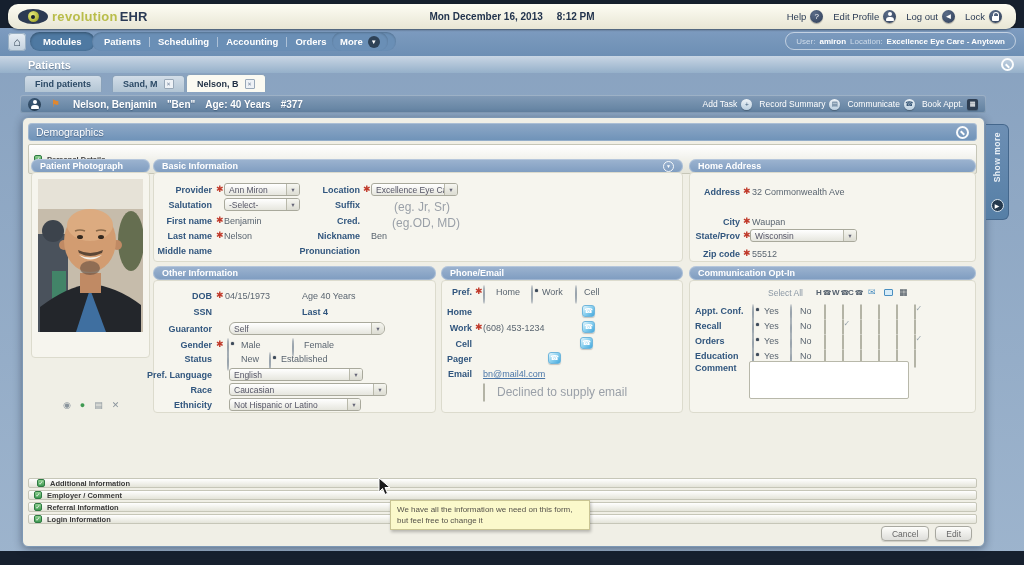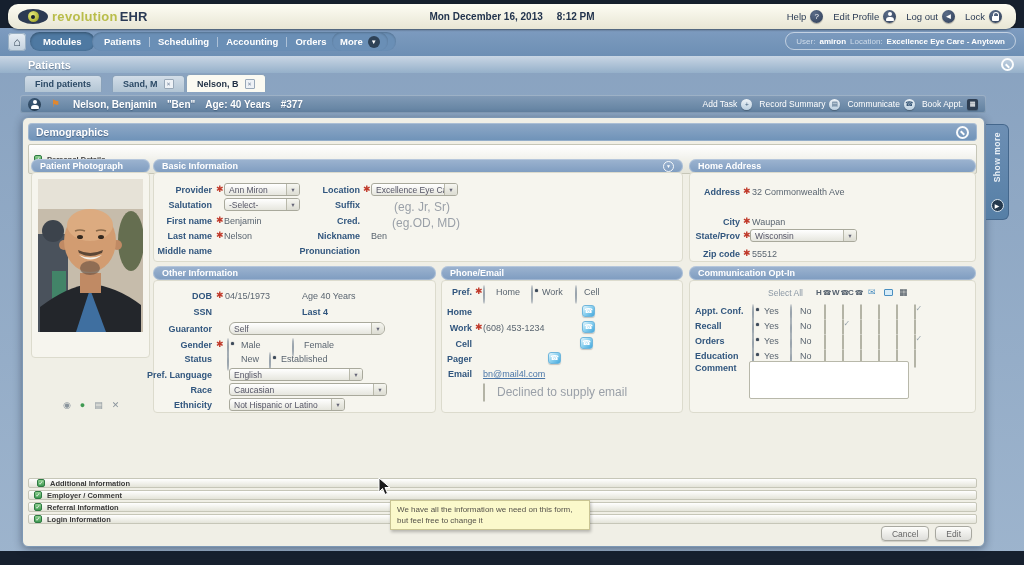--- a/index.html
+++ b/index.html
@@ -54,21 +54,21 @@
   .flag{margin-left:10px;color:#e0872e;font-size:10px;line-height:1;}
   .pname{margin-left:13px;display:flex;gap:10px;font-size:10px;font-weight:700;text-shadow:0 1px 1px rgba(30,50,80,.4);}
   .pb-actions{margin-left:auto;display:flex;align-items:center;gap:7px;margin-right:8px;}
   .pb-act{display:flex;align-items:center;gap:4px;font-size:8.5px;}
   .pb-ic{width:11px;height:11px;border-radius:50%;background:linear-gradient(#eef3f7,#bcd0e0);color:#3a5a7a;font-size:6.5px;display:flex;align-items:center;justify-content:center;box-shadow:0 1px 1px rgba(0,0,0,.25);}
   .pb-ic.dark{background:#2e3e52;color:#fff;border-radius:2px;}
 
   
   .main{left:22px;top:117px;width:963px;height:430px;background:#f0efe6;border:1px solid #7d98b4;border-radius:6px;box-shadow:0 2px 8px rgba(20,30,50,.45);box-sizing:border-box;}
   .demo{left:5px;top:5px;width:949px;height:18px;background:linear-gradient(#8fa9c7,#6e92b8);border-radius:4px;display:flex;align-items:center;box-shadow:inset 0 0 0 1px rgba(255,255,255,.25);}
-  .demo .t{margin-left:8px;font-size:10.5px;font-weight:700;color:#fff;text-shadow:0 1px 1px rgba(30,50,80,.5);}
+  .demo .t{margin-left:8px;font-size:10.5px;font-weight:400;color:#fff;text-shadow:0 1px 1px rgba(30,50,80,.5);}
   .demo .mag{margin-left:auto;margin-right:8px;}
   .srow{display:flex;align-items:center;gap:5px;padding-left:5px;background:linear-gradient(#ffffff,#e4e4d9);border:1px solid #c6c6b8;border-radius:2px;font-size:7.5px;font-weight:700;color:#3a3a3a;box-sizing:border-box;}
   .gcheck{width:8px;height:8px;border-radius:2px;background:linear-gradient(#8fd08f,#3f9a52);border:1px solid #2e7a42;color:#fff;font-size:6px;line-height:7px;text-align:center;font-weight:700;box-sizing:border-box;flex:0 0 auto;}
 
   .phead{height:14px;border-radius:7px;background:linear-gradient(#9db4d0,#7e9cc0);display:flex;align-items:center;color:#fff;font-size:9px;font-weight:700;padding:0 9px;box-sizing:border-box;box-shadow:inset 0 0 0 1px rgba(255,255,255,.25);}
   .chev{margin-left:auto;width:11px;height:11px;border-radius:50%;border:1px solid rgba(255,255,255,.9);display:flex;align-items:center;justify-content:center;font-size:5px;color:#fff;box-sizing:border-box;}
   .pbody{background:#f6f5ee;border:1px solid #dcdbcd;border-radius:4px;box-sizing:border-box;}
 
   .lbl{font-weight:700;color:#31567e;font-size:9px;white-space:nowrap;}
   .val{color:#5a6570;font-size:9px;white-space:nowrap;}
@@ -358,21 +358,21 @@
       </div>
       <div class="a" style="left:0;top:102px;width:100%;height:13px;">
         <span class="a lbl ra" style="left:0;top:2px;width:58px;">Race</span>
         <div class="a dd" style="left:75px;top:0;width:158px;">
             <span class="tx">Caucasian</span>
             <span class="ar">▼</span>
           </div>
       </div>
       <div class="a" style="left:0;top:117px;width:100%;height:13px;">
         <span class="a lbl ra" style="left:0;top:2px;width:58px;">Ethnicity</span>
-        <div class="a dd" style="left:75px;top:0;width:116px;">
+        <div class="a dd" style="left:75px;top:0;width:132px;">
             <span class="tx">Not Hispanic or Latino</span>
             <span class="ar">▼</span>
           </div>
       </div>
     </div>
 
     <div class="a phead" style="left:418px;top:148px;width:242px;">
         <span>Phone/Email</span>
       </div>
     <div class="a pbody" style="left:418px;top:162px;width:242px;height:133px;">

